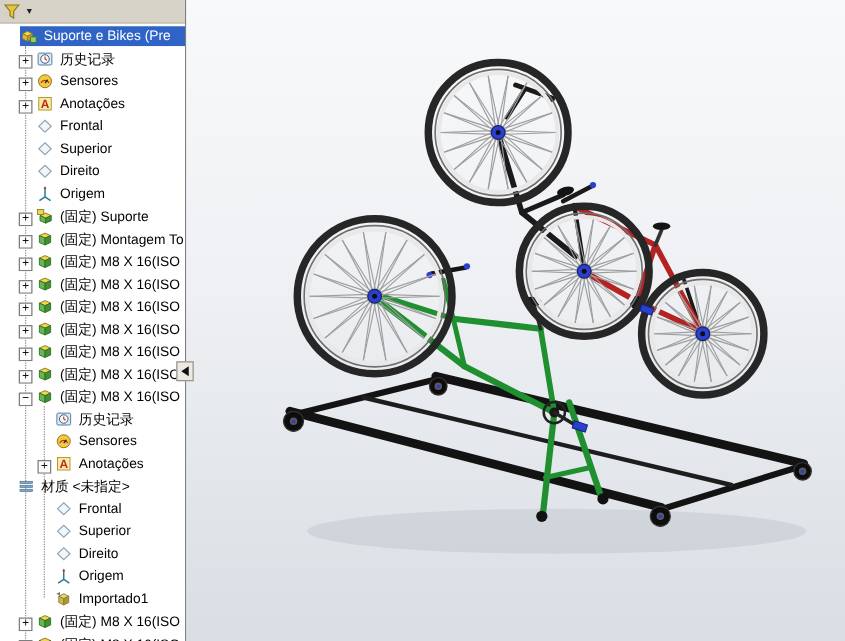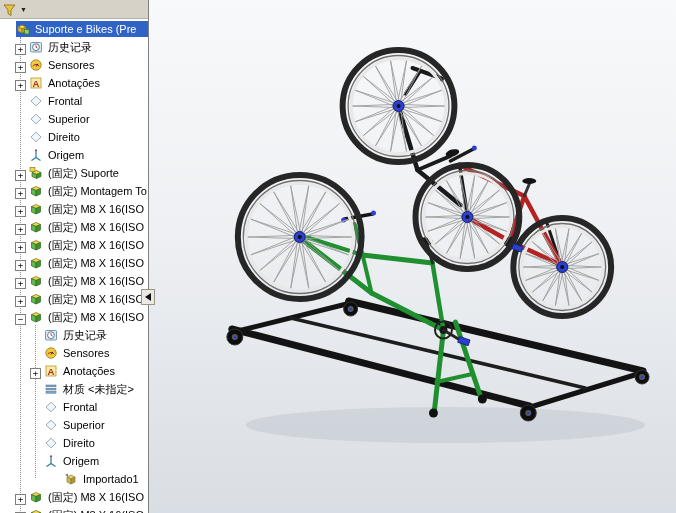--- a/index.html
+++ b/index.html
@@ -300,21 +300,21 @@
         <span class="row-body">
           <span class="tree-icon">
             <svg viewBox="0 0 14 14">
               <rect x="2" y="2" width="10" height="10" fill="#f8eca8" stroke="#b09a30" stroke-width="0.8"></rect>
               <text x="7" y="10.6" font-size="9.5" font-family="Liberation Sans, sans-serif" font-weight="bold" text-anchor="middle" fill="#c22818">A</text>
             </svg>
           </span>
           <span class="tree-label">Anotações</span>
         </span>
       </div>
-      <div class="tree-row" style="padding-left: 30px;">
+      <div class="tree-row" style="">
         <span class="expand-spacer"></span>
         <span class="row-body">
           <span class="tree-icon">
             <svg viewBox="0 0 14 14">
               <rect x="2" y="3" width="10" height="1.8" fill="#7fa8c8" stroke="#4a6a8a" stroke-width="0.5"></rect>
               <rect x="2" y="6.2" width="10" height="1.8" fill="#7fa8c8" stroke="#4a6a8a" stroke-width="0.5"></rect>
               <rect x="2" y="9.4" width="10" height="1.8" fill="#7fa8c8" stroke="#4a6a8a" stroke-width="0.5"></rect>
             </svg>
           </span>
           <span class="tree-label">材质 &lt;未指定&gt;</span>
@@ -358,21 +358,21 @@
         <span class="row-body">
           <span class="tree-icon">
             <svg viewBox="0 0 14 14">
               <path d="M7 1.5 V9.5 M7 9.5 L2.5 12.5 M7 9.5 L11.5 12.5" stroke="#2a7a9c" stroke-width="1.2" fill="none"></path>
               <path d="M5.8 3 L7 1 L8.2 3 Z" fill="#c03030"></path>
             </svg>
           </span>
           <span class="tree-label">Origem</span>
         </span>
       </div>
-      <div class="tree-row" style="padding-left: 30px; margin-left: 20px;">
+      <div class="tree-row" style="padding-left: 30px;">
         <span class="expand-spacer"></span>
         <span class="row-body">
           <span class="tree-icon">
             <svg viewBox="0 0 14 14">
               <path d="M3 5 L7 3 L11 5 L7 7 Z" fill="#e8d470" stroke="#8a7a2a" stroke-width="0.7"></path>
               <path d="M3 5 L7 7 V12 L3 10 Z" fill="#cdb854" stroke="#8a7a2a" stroke-width="0.7"></path>
               <path d="M11 5 L7 7 V12 L11 10 Z" fill="#ab973c" stroke="#8a7a2a" stroke-width="0.7"></path>
               <path d="M1 3 L4 1.5 L4 4.5 Z" fill="#777"></path>
             </svg>
           </span>

